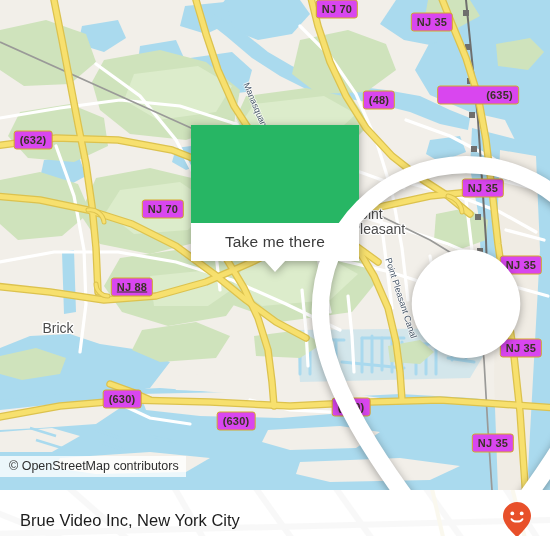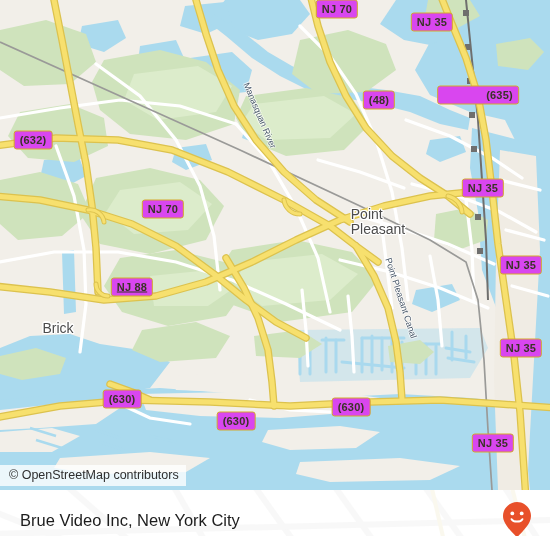--- a/index.html
+++ b/index.html
@@ -83,21 +83,21 @@
     position:absolute;left:50%;bottom:-11px;margin-left:-11px;
     width:0;height:0;
     border-left:11px solid transparent;
     border-right:11px solid transparent;
     border-top:12px solid #ffffff;
   }
   .pin-svg{display:block;}
 
   
   #attrib{
-    position:absolute;left:0;bottom:4px;
+    position:absolute;left:0;bottom:13px;
     background:rgba(255,255,255,.78);
     padding:3px 7px 4px 9px;
     font-size:12.5px;color:#2e2e2e;
     z-index:30;
     font-family:"Liberation Sans","DejaVu Sans",sans-serif;
   }
 
   
   #footer{
     position:absolute;left:0;top:490px;width:550px;height:46px;
@@ -335,20 +335,32 @@
     <div class="shield" style="left:163px;top:209px;">NJ 70</div>
     <div class="shield" style="left:483px;top:188px;">NJ 35</div>
     <div class="shield" style="left:132px;top:287px;text-decoration:underline;">NJ 88</div>
     <div class="shield" style="left:521px;top:265px;">NJ 35</div>
     <div class="shield" style="left:521px;top:348px;">NJ 35</div>
     <div class="shield" style="left:122px;top:399px;">(630)</div>
     <div class="shield" style="left:351px;top:407px;">(630)</div>
     <div class="shield" style="left:236px;top:421px;">(630)</div>
     <div class="shield" style="left:493px;top:443px;">NJ 35</div>
 
+    <div id="popup">
+      <div class="card-top">
+        <svg class="pin-svg" width="60" height="74" viewBox="0 0 60 74">
+          <path d="M30 6 C17.8 6 8 15.8 8 28 C8 41 22 58 30 68 C38 58 52 41 52 28 C52 15.8 42.2 6 30 6 Z" fill="none" stroke="#ffffff" stroke-width="2.6"></path>
+          <circle cx="30" cy="27" r="8.2" fill="#ffffff"></circle>
+        </svg>
+      </div>
+      <div class="card-bot">
+        <span class="card-bot-label">Take me there</span>
+        <span class="tail"></span>
+      </div>
+    </div>
 
     <div id="attrib">© OpenStreetMap contributors</div>
   </div>
 
   <div id="footer">
     <svg class="ghost" viewBox="0 0 550 60" preserveAspectRatio="none">
       <rect x="0" y="0" width="550" height="60" fill="#ffffff"></rect>
       <g stroke="#ececec" stroke-width="6" fill="none">
         <path d="M-10,20 L90,60"></path>
           <path d="M60,-10 L140,60"></path>

